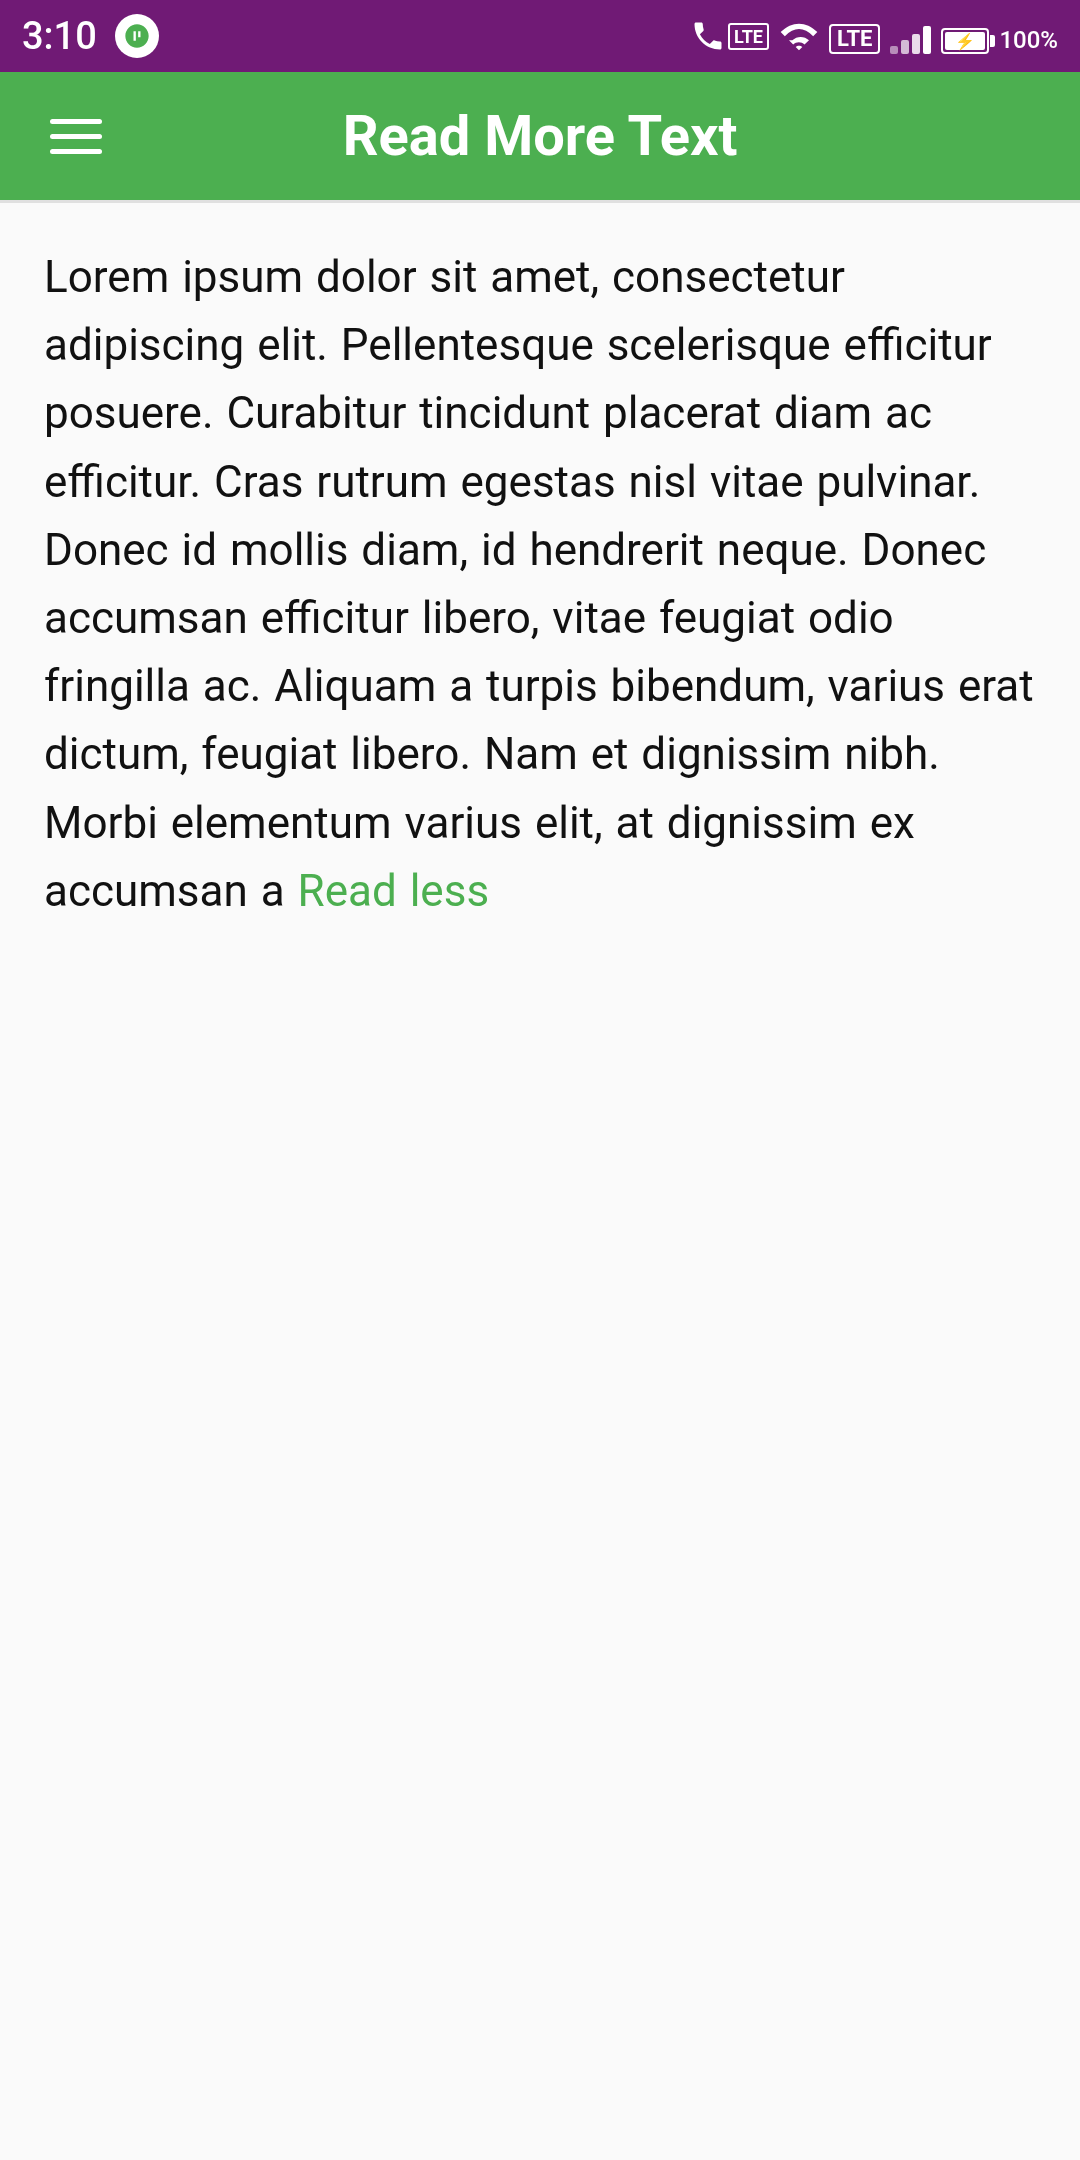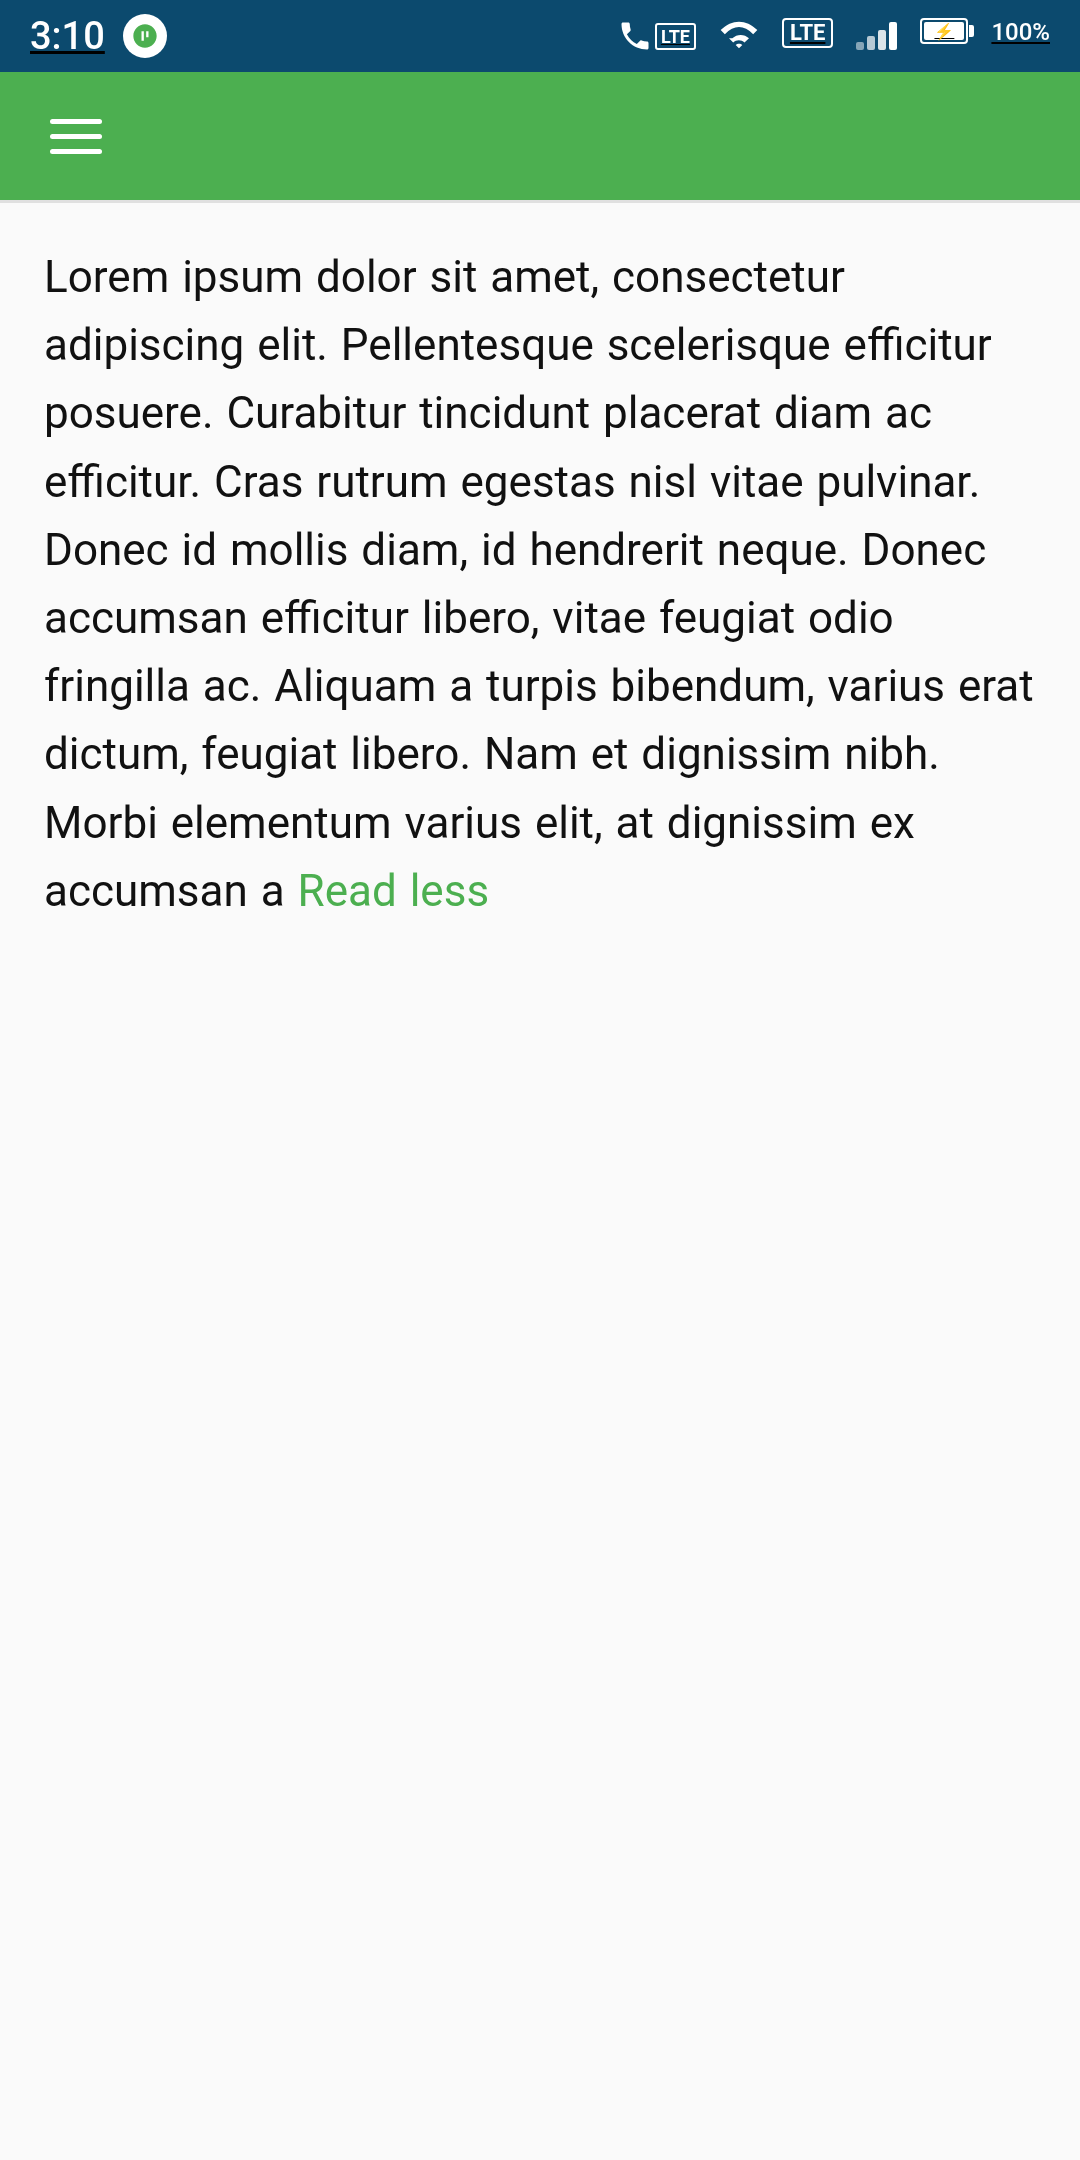--- a/index.html
+++ b/index.html
@@ -14,26 +14,25 @@
       min-height: 2160px;
       background-color: #f0f0f0;
       font-family: 'Roboto', Arial, sans-serif;
       overflow-x: hidden;
     }
 
     
     .status-bar {
       width: 100%;
       height: 72px;
-      background-color: #0c4a6e;
+      background-color: #701a75;
       display: flex;
       align-items: center;
       justify-content: space-between;
-      padding: 0 30px;
-      text-decoration: underline;
+      padding: 0 22px;
     }
 
     .status-bar-left {
       display: flex;
       align-items: center;
       gap: 18px;
     }
 
     .status-time {
       color: white;
@@ -51,22 +50,22 @@
       justify-content: center;
     }
 
     .status-pandora-icon svg {
       width: 28px;
       height: 28px;
     }
 
     .status-bar-right {
       display: flex;
-      align-items: flex-start;
-      gap: 23px;
+      align-items: flex-end;
+      gap: 10px;
     }
 
     .status-icon {
       color: white;
       font-size: 28px;
       display: flex;
       align-items: center;
     }
 
     .lte-badge {
@@ -252,20 +251,21 @@
     <span class="status-percent">100%</span>
   </div>
 </div>
 
 <div class="app-bar">
   <div class="hamburger-btn">
     <div class="hamburger-line"></div>
     <div class="hamburger-line"></div>
     <div class="hamburger-line"></div>
   </div>
+  <span class="app-bar-title">Read More Text</span>
 </div>
 
 <div class="divider"></div>
 
 <div class="content-area">
   <p class="article-text">
     <span>Lorem ipsum dolor sit amet, consectetur adipiscing elit. Pellentesque scelerisque efficitur posuere. Curabitur tincidunt placerat diam ac efficitur. Cras rutrum egestas nisl vitae pulvinar. Donec id mollis diam, id hendrerit neque. Donec accumsan efficitur libero, vitae feugiat odio fringilla ac. Aliquam a turpis bibendum, varius erat dictum, feugiat libero. Nam et dignissim nibh. Morbi elementum varius elit, at dignissim ex accumsan a</span> <a class="read-less-link">Read less</a>
   </p>
 </div>
 

